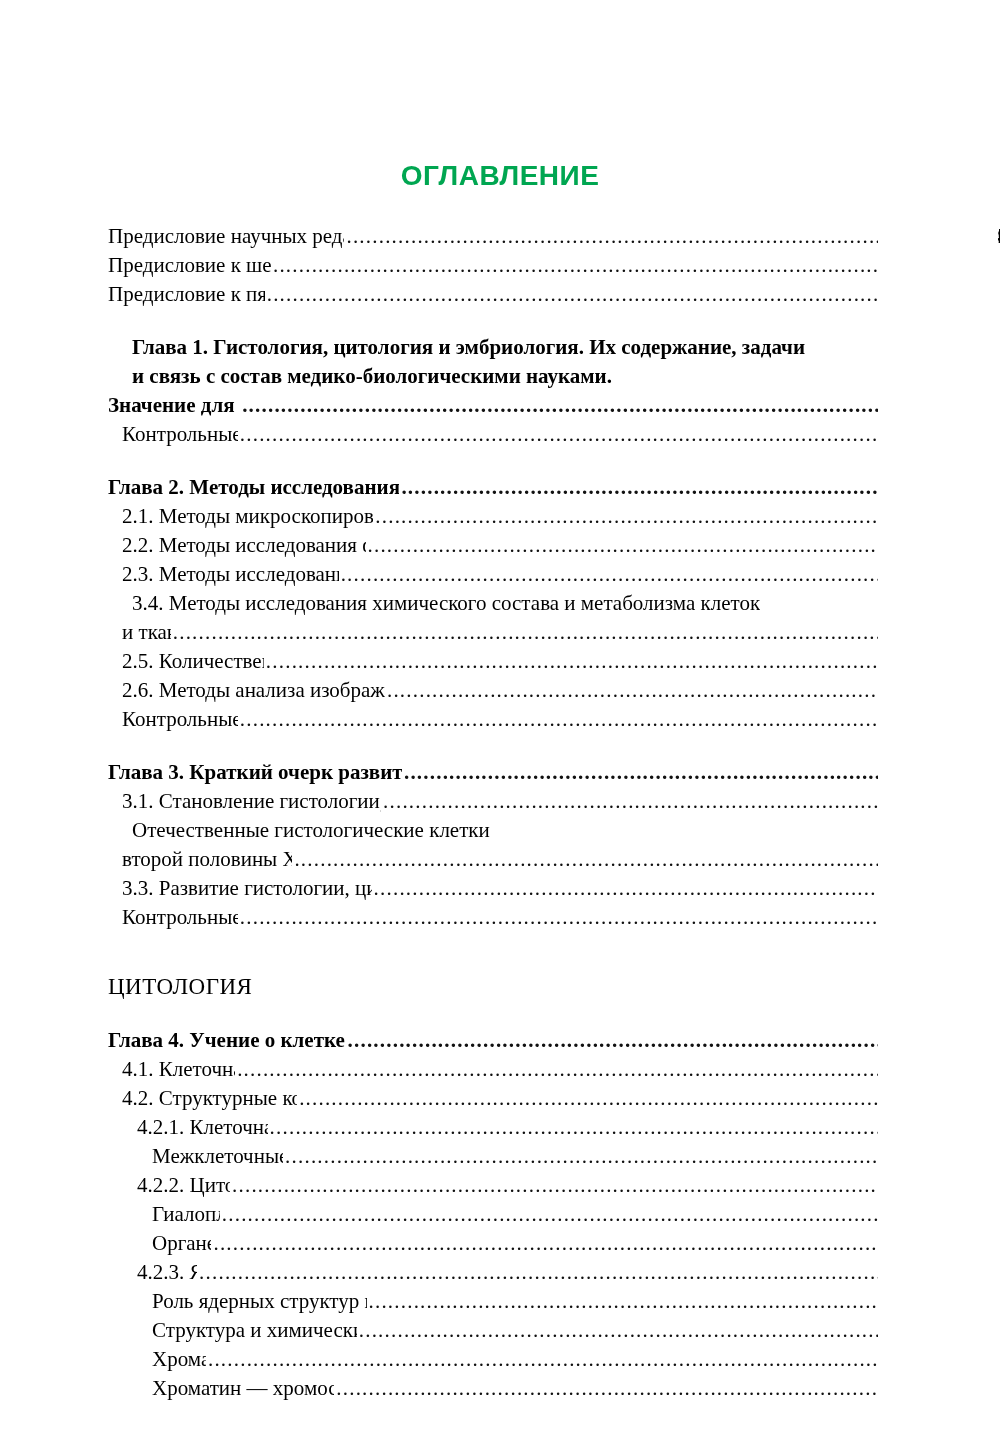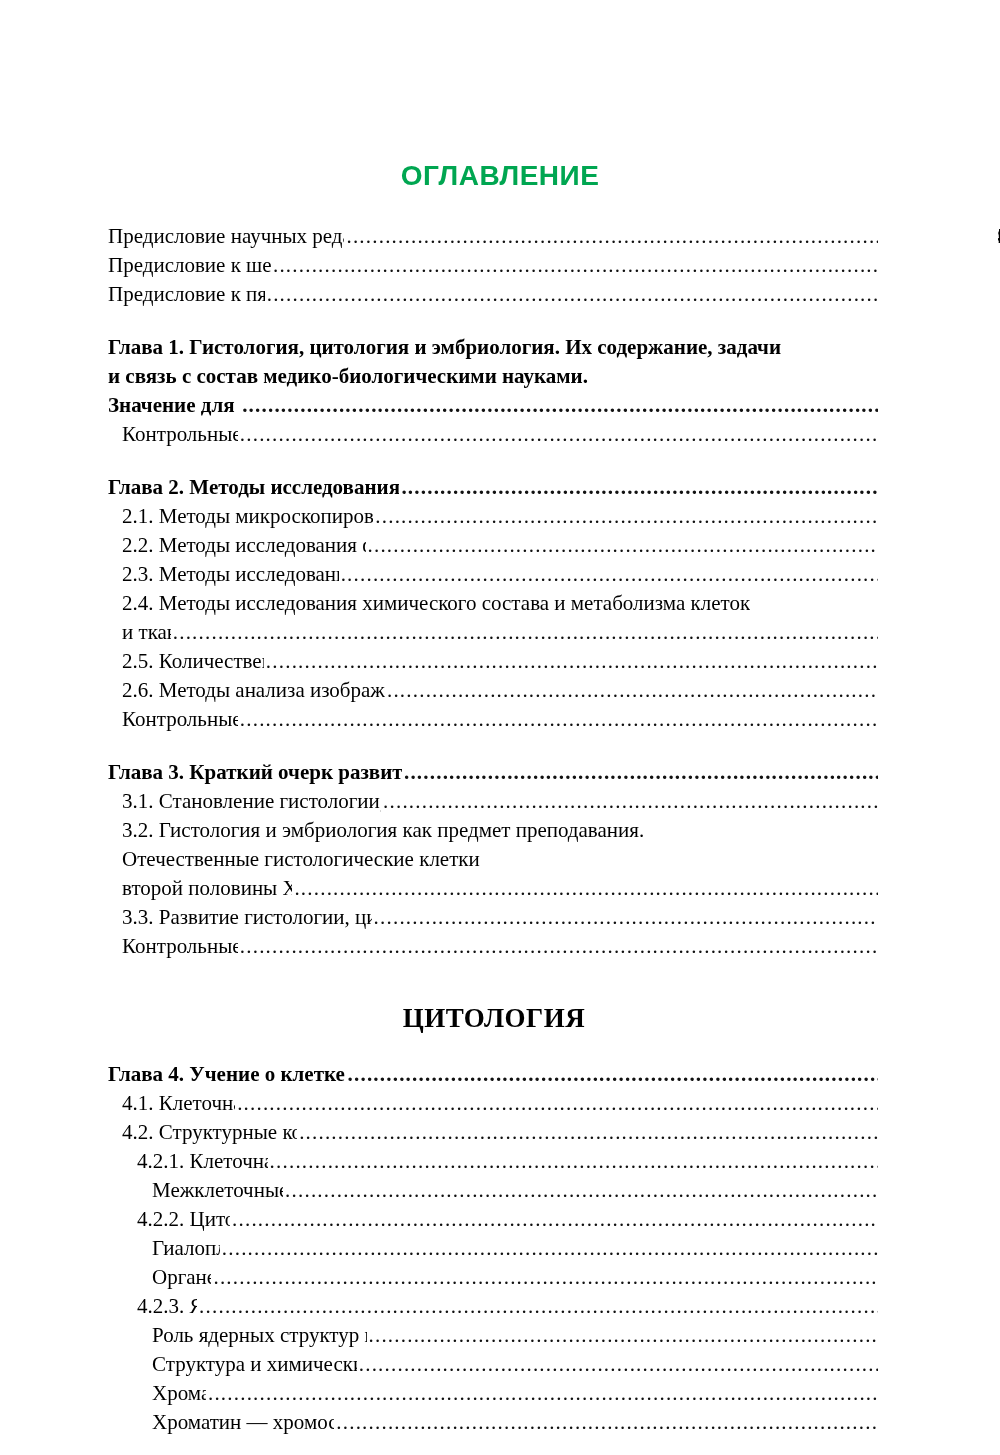--- a/index.html
+++ b/index.html
@@ -64,35 +64,36 @@
   .entry .leader::before {
     content: "............................................................................................................................................................................";
   }
   .entry .page {
     flex: 0 0 auto;
     text-align: right;
     min-width: 26px;
   }
   .entry.cont-only {
     white-space: nowrap;
+    margin-left: 24px;
   }
   
   .lvl0 { margin-left: 0px; }
   .lvl1 { margin-left: 14px; }
   .lvl2 { margin-left: 29px; }
   .lvl3 { margin-left: 44px; }
   .chapter {
     font-weight: bold;
   }
   .gap-lg { margin-top: 24px; }
   .section-title {
     font-family: "Liberation Serif", "DejaVu Serif", serif;
-    font-weight: bold;
-    font-size: 27px;
-    text-align: center;
+    font-weight: normal;
+    font-size: 23px;
+    text-align: left;
     letter-spacing: 0.5px;
     margin-top: 42px;
     margin-bottom: 26px;
     width: 772px;
   }
 </style>
 </head>
 <body>
 
 <div class="page">
@@ -151,21 +152,21 @@
             <span class="label">2.2. Методы исследования фиксированных клеток и тканей</span>
             <span class="leader"></span>
             <span class="page">28</span>
           </div>
           <div class="entry lvl1">
             <span class="label">2.3. Методы исследования живых клеток и тканей</span>
             <span class="leader"></span>
             <span class="page">30</span>
           </div>
           <div class="entry lvl1 cont-only">
-            <span class="label">2.4. Методы исследования химического состава и метаболизма клеток</span>
+            <span class="label">3.4. Методы исследования химического состава и метаболизма клеток</span>
           </div>
           <div class="entry lvl1">
             <span class="label">и тканей</span>
             <span class="leader"></span>
             <span class="page">34</span>
           </div>
           <div class="entry lvl1">
             <span class="label">2.5. Количественные методы</span>
             <span class="leader"></span>
             <span class="page">38</span>
@@ -184,23 +185,20 @@
         <div class="gap-lg">
           <div class="entry lvl0 chapter">
             <span class="label">Глава 3. Краткий очерк развития гистологии, цитологии и эмбриологии</span>
             <span class="leader"></span>
             <span class="page">41</span>
           </div>
           <div class="entry lvl1">
             <span class="label">3.1. Становление гистологии, цитологии и эмбриологии как наук</span>
             <span class="leader"></span>
             <span class="page">41</span>
-          </div>
-          <div class="entry lvl1 cont-only">
-            <span class="label">3.2. Гистология и эмбриология как предмет преподавания.</span>
           </div>
           <div class="entry lvl1 cont-only">
             <span class="label">Отечественные гистологические клетки</span>
           </div>
           <div class="entry lvl1">
             <span class="label">второй половины XIX–начала XX в.</span>
             <span class="leader"></span>
             <span class="page">45</span>
           </div>
           <div class="entry lvl1">

